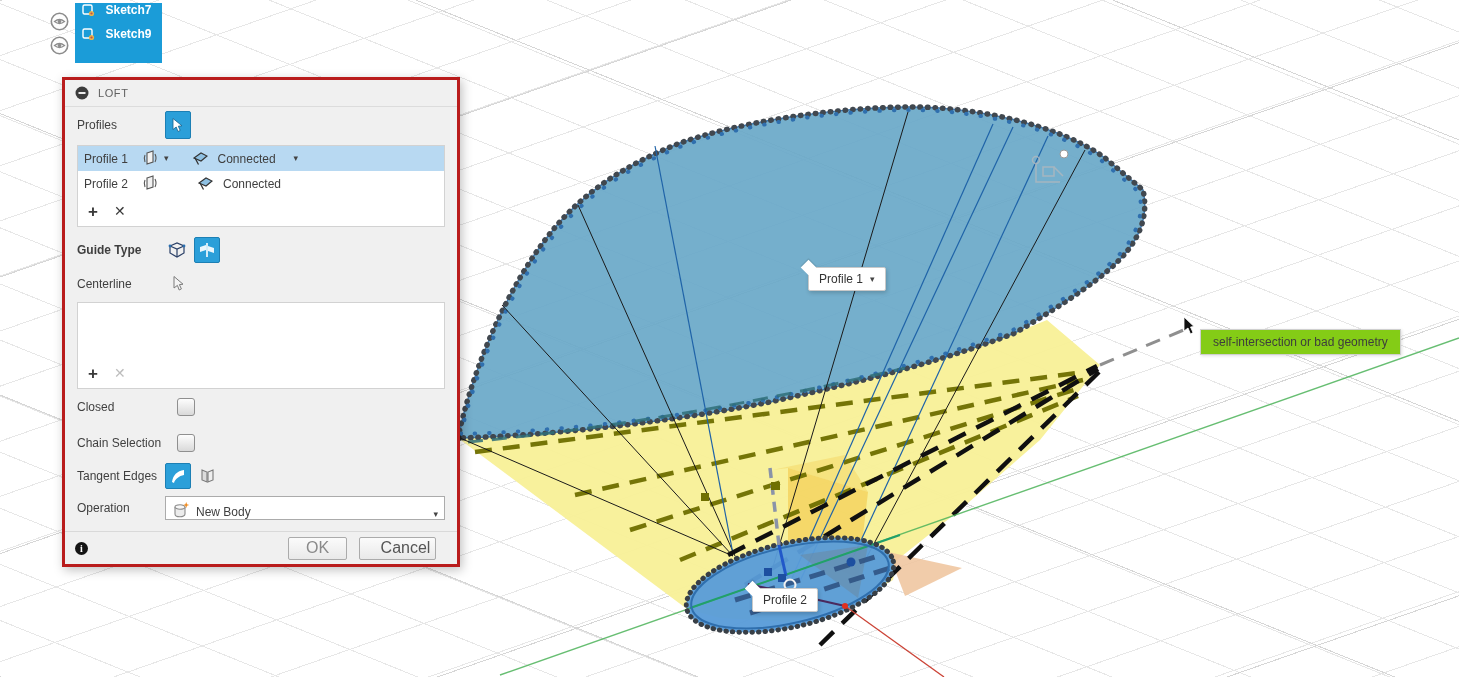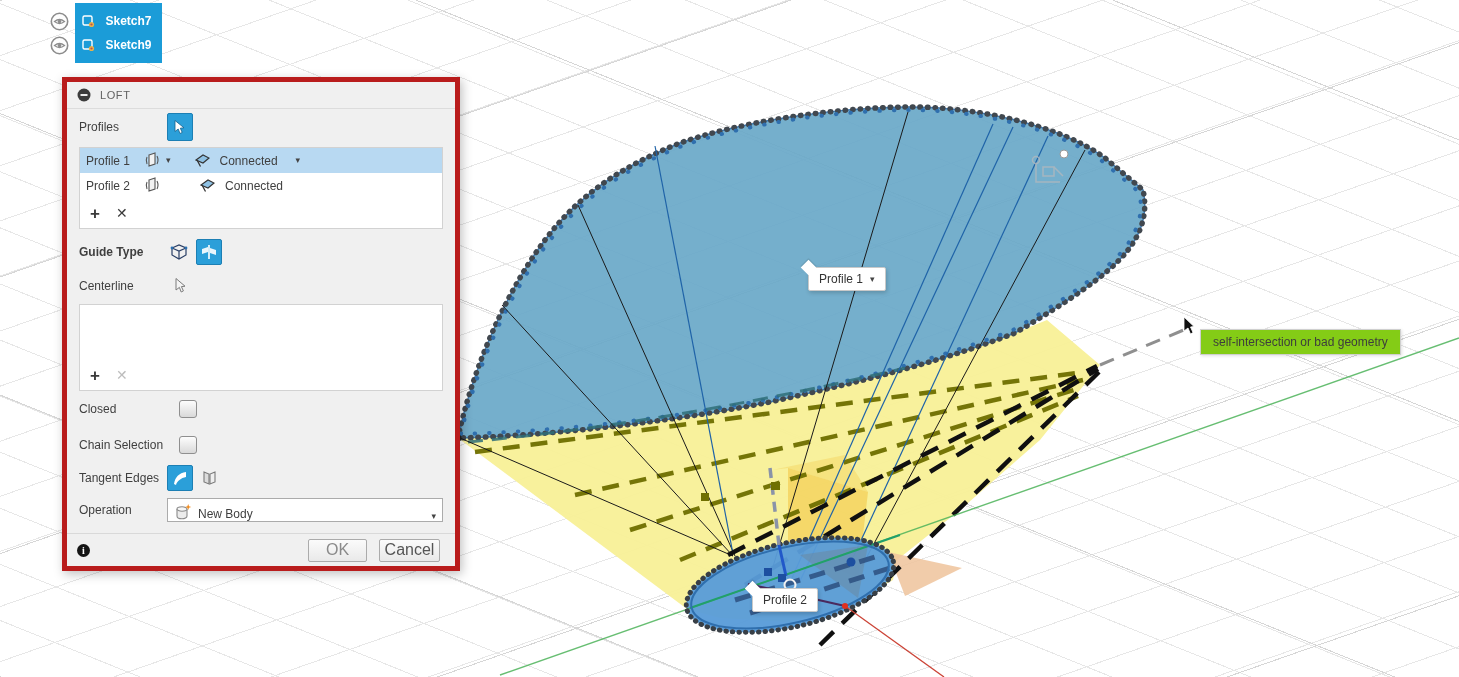--- a/index.html
+++ b/index.html
@@ -17,26 +17,26 @@
            box-shadow:1px 2px 4px rgba(0,0,0,.18);padding:4px 10px;font-size:12px;color:#333;
            display:flex;align-items:center;gap:7px;white-space:nowrap;}
   .callout .tail{position:absolute;left:-6px;top:-6px;width:11px;height:11px;background:#fff;
            transform:rotate(45deg);box-shadow:-1px -1px 1px rgba(0,0,0,.12);}
   .caret{display:inline-block;font-size:9px;color:#444;line-height:1;}
   .tooltip{position:absolute;background:#84cc16;border:1px solid #cfcfcf;padding:5px 12px;
            font-size:12px;color:#3d3d3d;box-shadow:1px 1px 3px rgba(0,0,0,.12);white-space:nowrap;}
   .vcursor{position:absolute;}
   
   .sketch-row{position:absolute;left:50px;display:flex;align-items:center;gap:6px;}
-  .badge{height:36px;width:87px;background:#1b9cd8;display:flex;align-items:center;gap:6px;
+  .badge{height:36px;width:87px;background:#1b9cd8;display:flex;align-items:flex-start;gap:6px;
          padding:0 6px;box-sizing:border-box;}
   .badge .lbl{color:#fff;font-size:12px;font-weight:bold;flex:1;text-align:center;}
   
   .dialog{position:absolute;left:62px;top:77px;width:398px;background:#f0f0f0;
-          border:5px solid #b91c1c;box-shadow:2px 3px 10px rgba(0,0,0,.25);
+          border:3px solid #b91c1c;box-shadow:2px 3px 10px rgba(0,0,0,.25);
           font-size:12px;color:#3f3f3f;box-sizing:border-box;}
   .dlg-header{height:26px;display:flex;align-items:center;gap:9px;padding:0 10px;
           border-bottom:1px solid #dcdcdc;}
   .dlg-title{color:#606060;font-size:11px;letter-spacing:.6px;}
   .dlg-body{padding:0 12px;}
   .row{display:flex;align-items:center;}
   .row-label{width:88px;flex:0 0 88px;color:#3f3f3f;}
   .r-profiles{height:36px;}
   .sel-btn{width:24px;height:26px;background:#2b9fd9;border:1px solid #1c7fb4;border-radius:2px;
            display:flex;align-items:center;justify-content:center;}
@@ -62,21 +62,21 @@
             background:linear-gradient(#fdfdfd,#d9d9d9);}
   .r-op{height:34px;}
   .dropdown{flex:1;height:22px;background:#fff;border:1px solid #ababab;display:flex;
             align-items:flex-end;gap:6px;padding:0 6px;}
   .dropdown .dd-text{flex:1;}
   .dlg-footer{border-top:1px solid #d9d9d9;height:32px;display:flex;align-items:center;
             padding:0 10px;margin-top:6px;}
   .btn{height:21px;border:1px solid #ababab;border-radius:2px;background:linear-gradient(#fbfbfb,#e9e9e9);
        font-size:16px;display:flex;align-items:center;justify-content:center;}
   .btn-ok{width:57px;color:#8a8a8a;margin-left:auto;}
-  .btn-cancel{width:59px;color:#555;margin-left:12px;margin-right:5px;}
+  .btn-cancel{width:59px;color:#555;margin-left:12px;margin-right:11px;padding-left:16px;}
   .info-dot{width:13px;height:13px;border-radius:50%;background:#141414;color:#fff;font-size:10px;
        font-weight:bold;display:flex;align-items:center;justify-content:center;font-family:"Liberation Serif",serif;}
 </style>
 </head>
 <body>
 
 <div class="stage">
 
   <div class="grid a"></div>
   <div class="grid b"></div>

